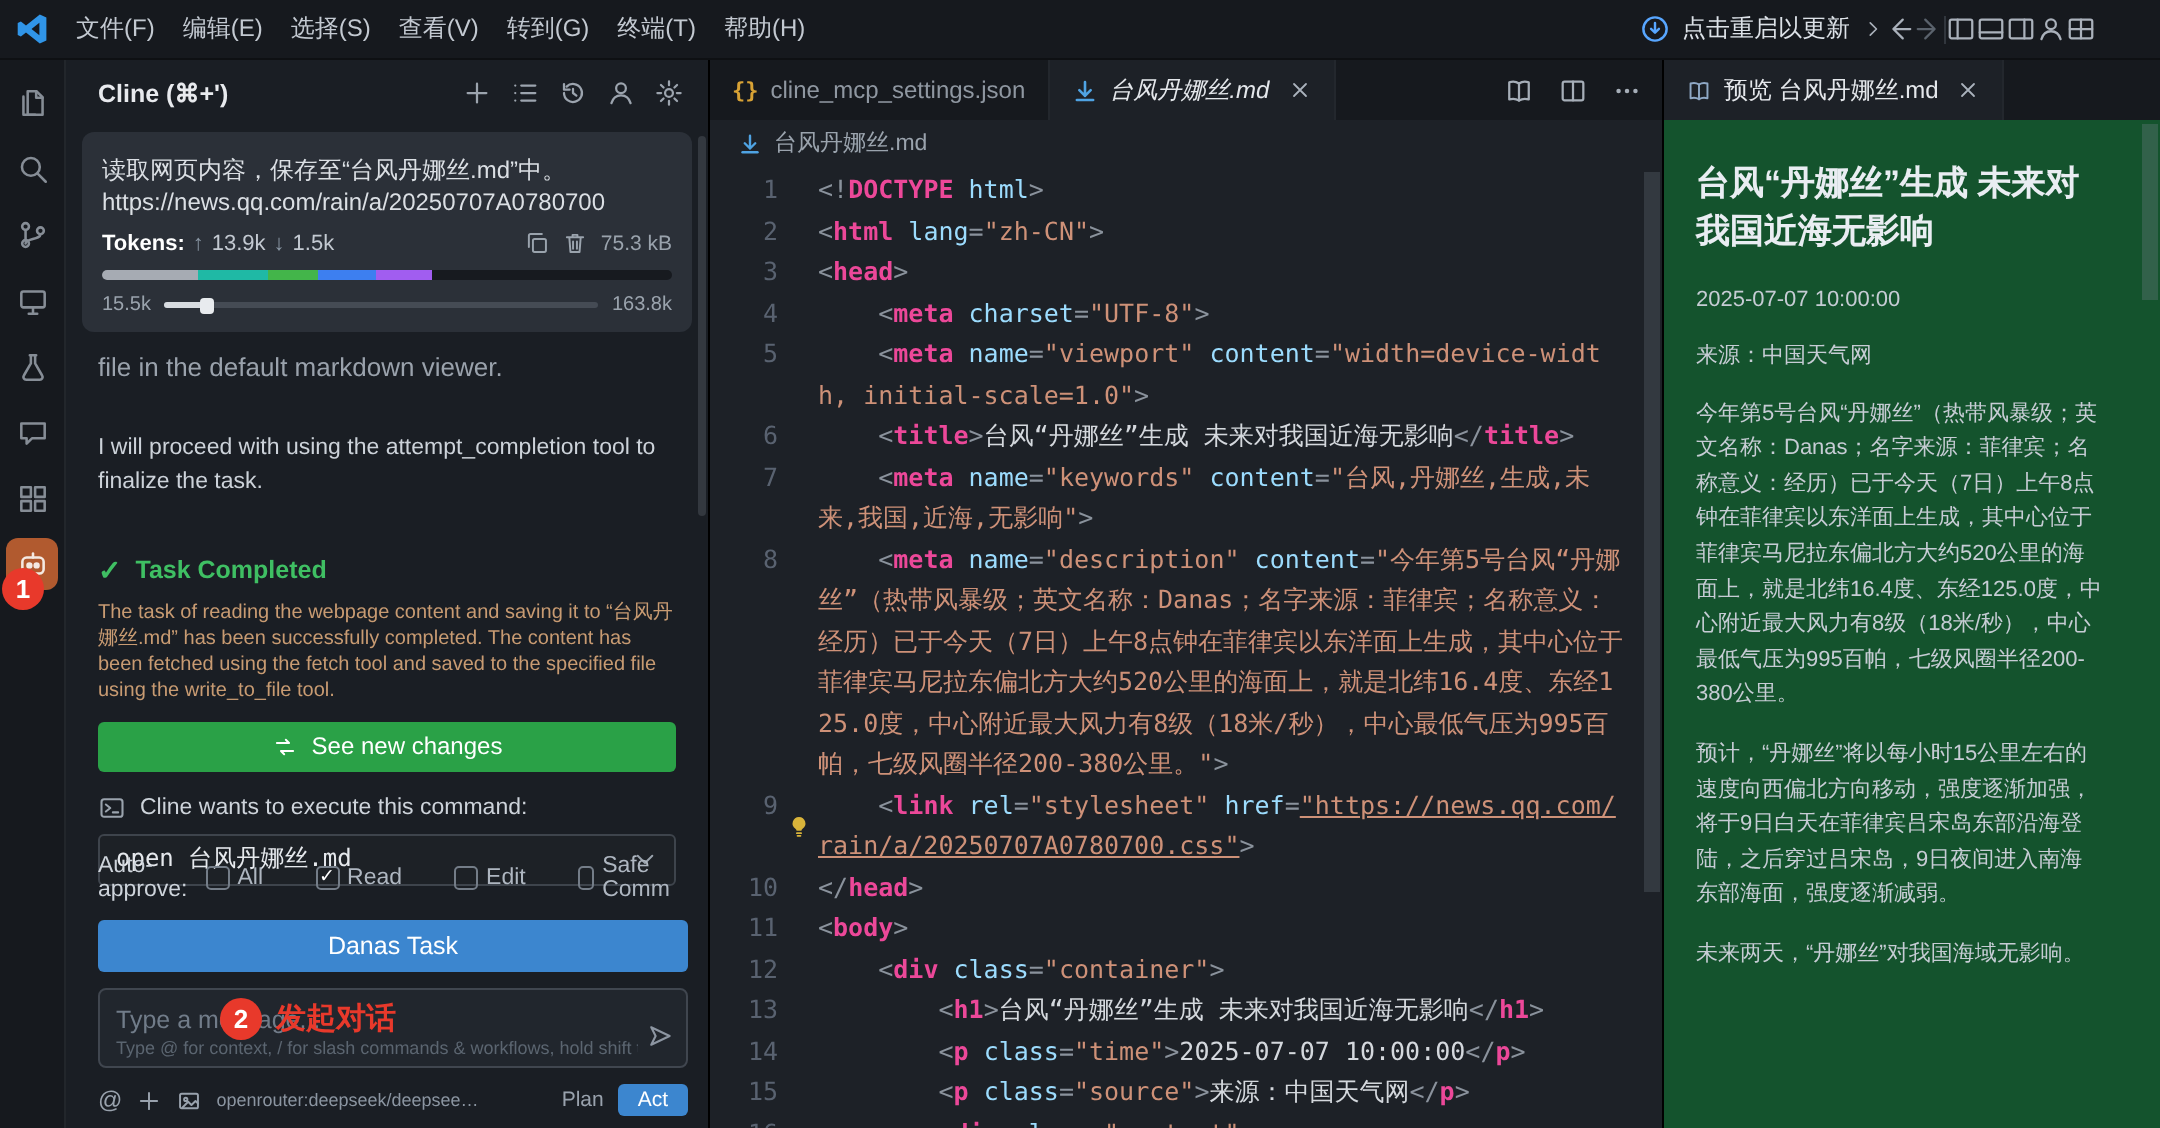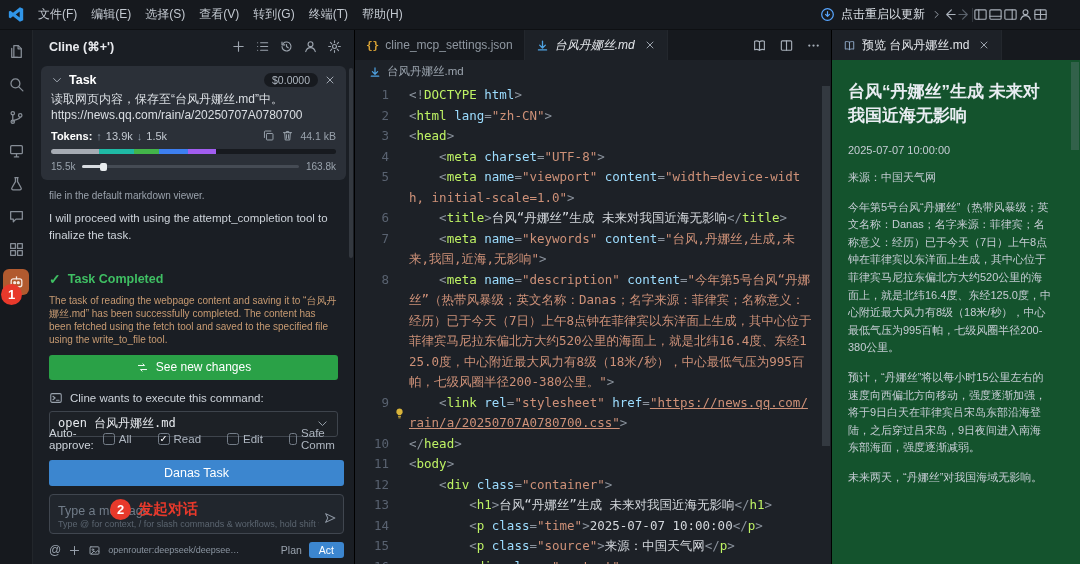--- a/index.html
+++ b/index.html
@@ -49,21 +49,21 @@
   .tk-arrow{color:#8a97a5;}
   .tk-right{margin-left:auto;display:flex;align-items:center;gap:6px;color:#9aa3ad;font-size:10.5px;}
   .tk-right .ic{width:13px;height:13px;}
   .tc-bar{height:5px;border-radius:3px;background:#171a1f;margin-top:7px;display:flex;overflow:hidden;}
   .tc-bar i{height:100%;display:block;}
   .tc-ctx{display:flex;align-items:center;gap:7px;margin-top:7px;font-size:10px;color:#9aa3ad;}
   .ctx-track{flex:1;height:3px;background:#454b54;border-radius:2px;position:relative;}
   .ctx-fill{position:absolute;left:0;top:0;height:100%;width:9%;background:#d7dbe0;border-radius:2px;}
   .ctx-thumb{position:absolute;left:8%;top:-2.5px;width:7px;height:8px;background:#e8ebee;border-radius:2px;}
   .chat{padding:0 16px;flex:1 1 auto;overflow:hidden;font-size:12px;}
-  .muted{color:#9aa2ac;margin:2px 0 9px;font-size:10px;}
+  .muted{color:#9aa2ac;margin:2px 0 25px;font-size:13px;}
   .normal{color:#ccd2d9;line-height:1.45;margin:0 0 27px;font-size:11.5px;}
   .completed{display:flex;align-items:center;gap:7px;color:#3fbf63;font-weight:700;font-size:12.5px;margin:2px 0 7px;}
   .check{font-size:14px;}
   .result{color:#c89b72;line-height:1.3;font-size:10px;margin:0 0 9px;}
   .btn-green{width:100%;height:25px;background:#2aa147;border:none;border-radius:3px;color:#fff;
              font-size:12px;display:flex;align-items:center;justify-content:center;gap:7px;margin:0 0 11px;
              font-family:inherit;cursor:pointer;}
   .btn-green .ic{width:13px;height:13px;}
   .cmd-row{display:flex;align-items:center;gap:7px;color:#cdd3da;font-size:11.5px;margin-bottom:6px;}
   .cmd-row .ic{width:14px;height:14px;color:#9aa3ad;}
@@ -105,21 +105,21 @@
   .breadcrumb{height:23px;flex:0 0 23px;display:flex;align-items:center;gap:6px;padding-left:14px;
               font-size:11.5px;color:#9aa3ad;}
   .breadcrumb .ic{width:12px;height:12px;}
   .code{flex:1;overflow:hidden;padding-top:2px;font-family:"DejaVu Sans Mono",monospace;
         font-size:12.5px;line-height:20.5px;}
   .cl{display:flex;}
   .ln{flex:0 0 34px;text-align:right;color:#596270;}
   .gut{flex:0 0 20px;display:flex;align-items:center;justify-content:center;}
   .gut .ic{width:13px;height:13px;}
   .ct{flex:1;white-space:pre-wrap;word-break:break-all;padding-right:18px;color:#d4d8dd;}
-  .tok-pu{color:#8a929c;} .tok-tg{color:#bef264;} .tok-at{color:#9cdcfe;}
+  .tok-pu{color:#8a929c;} .tok-tg{color:#ec4899;font-weight:bold;} .tok-at{color:#9cdcfe;}
   .tok-st{color:#ce9178;} .tok-stu{color:#ce9178;text-decoration:underline;} .tok-pl{color:#d4d8dd;}
   .ed-scroll{position:absolute;right:1px;top:56px;width:8px;height:360px;background:rgba(121,130,141,.25);}
   
   .preview{width:248px;background:#14532d;display:flex;flex-direction:column;position:relative;}
   .preview .tab{max-width:100%;}
   .pv-content{padding:12px 28px 0 16px;overflow:hidden;}
   .pv-content h1{font-size:17px;line-height:1.4;color:#e9edf2;margin:8px 0 16px;font-weight:700;}
   .pv-time,.pv-src{font-size:11px;color:#c6ccd4;margin:0 0 14px;}
   .pv-para{font-size:11px;color:#c6ccd4;line-height:1.6;margin:0 0 12px;}
   .pv-scroll{position:absolute;right:1px;top:32px;width:8px;height:88px;background:rgba(121,130,141,.3);}
@@ -338,34 +338,20 @@
           <span class="ic">
               <svg viewBox="0 0 16 16" fill="none" stroke="currentColor" stroke-width="1.2" stroke-linecap="round" stroke-linejoin="round">
                 <circle cx="8" cy="8" r="2.1"></circle>
                 <path d="M8 1.8v2M8 12.2v2M1.8 8h2M12.2 8h2M3.7 3.7l1.4 1.4M10.9 10.9l1.4 1.4M12.3 3.7l-1.4 1.4M5.1 10.9l-1.4 1.4"></path>
               </svg>
             </span>
         </span>
       </div>
 
       <div class="task-card">
-        <div class="tc-head">
-          <span class="tc-chev ic" style="width:12px;height:12px">
-              <svg viewBox="0 0 16 16" fill="none" stroke="currentColor" stroke-width="1.2" stroke-linecap="round" stroke-linejoin="round">
-                <path d="M3.5 6l4.5 4.5L12.5 6"></path>
-              </svg>
-            </span>
-          <span class="tc-title">Task</span>
-          <span class="tc-cost">$0.0000</span>
-          <span class="tc-x ic" style="width:12px;height:12px">
-              <svg viewBox="0 0 16 16" fill="none" stroke="currentColor" stroke-width="1.2" stroke-linecap="round" stroke-linejoin="round">
-                <path d="M4 4l8 8M12 4l-8 8"></path>
-              </svg>
-            </span>
-        </div>
         <div class="tc-desc">
           <span>读取网页内容，保存至“台风丹娜丝.md”中。</span><br>
           <span>https://news.qq.com/rain/a/20250707A0780700</span>
         </div>
         <div class="tc-tokens">
           <b>Tokens:</b>
           <span class="tk-arrow">↑</span>
             <span>13.9k</span>
           <span class="tk-arrow">↓</span>
             <span>1.5k</span>
@@ -374,21 +360,21 @@
                 <svg viewBox="0 0 16 16" fill="none" stroke="currentColor" stroke-width="1.2" stroke-linecap="round" stroke-linejoin="round">
                   <rect x="5.5" y="5.5" width="8" height="8" rx="1"></rect>
                   <path d="M3 10.5v-7a1 1 0 0 1 1-1h7"></path>
                 </svg>
               </span>
             <span class="ic">
                 <svg viewBox="0 0 16 16" fill="none" stroke="currentColor" stroke-width="1.2" stroke-linecap="round" stroke-linejoin="round">
                   <path d="M3 4.5h10M6.5 4.5V3h3v1.5M4.5 4.5l.7 9h5.6l.7-9M6.8 7v4.5M9.2 7v4.5"></path>
                 </svg>
               </span>
-            <span>44.1 kB</span>
+            <span>75.3 kB</span>
           </span>
         </div>
         <div class="tc-bar">
             <i style="width: 17%; background: rgb(166, 171, 179);"></i>
             <i style="width: 12%; background: rgb(31, 185, 165);"></i>
             <i style="width: 9%; background: rgb(67, 181, 74);"></i>
             <i style="width: 10%; background: rgb(61, 127, 240);"></i>
             <i style="width: 10%; background: rgb(161, 93, 240);"></i>
           </div>
         <div class="tc-ctx">

